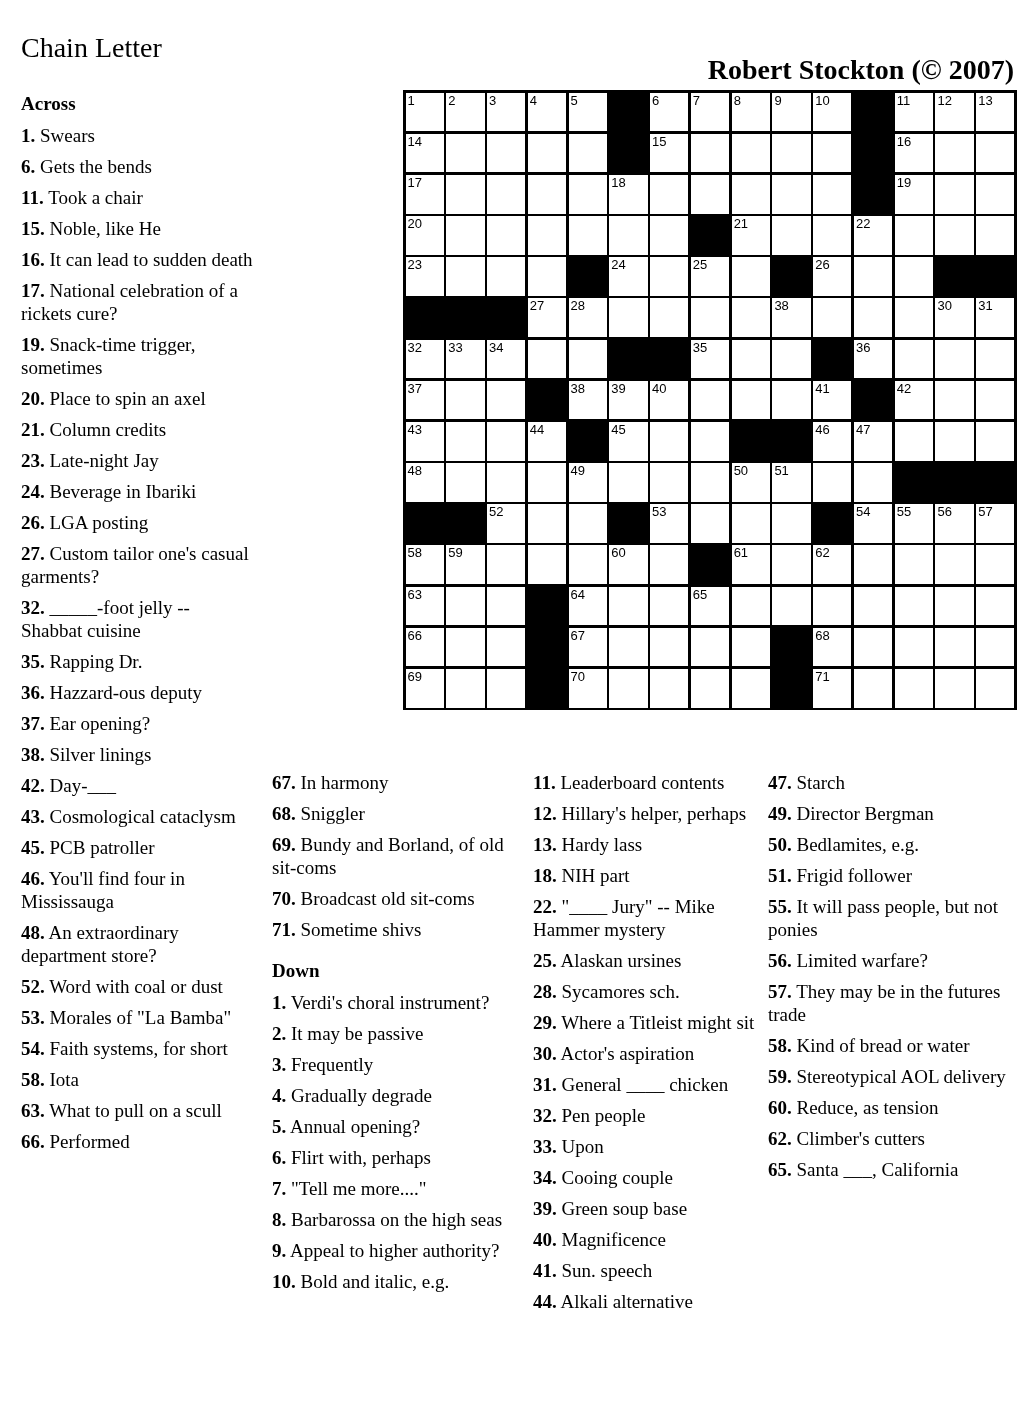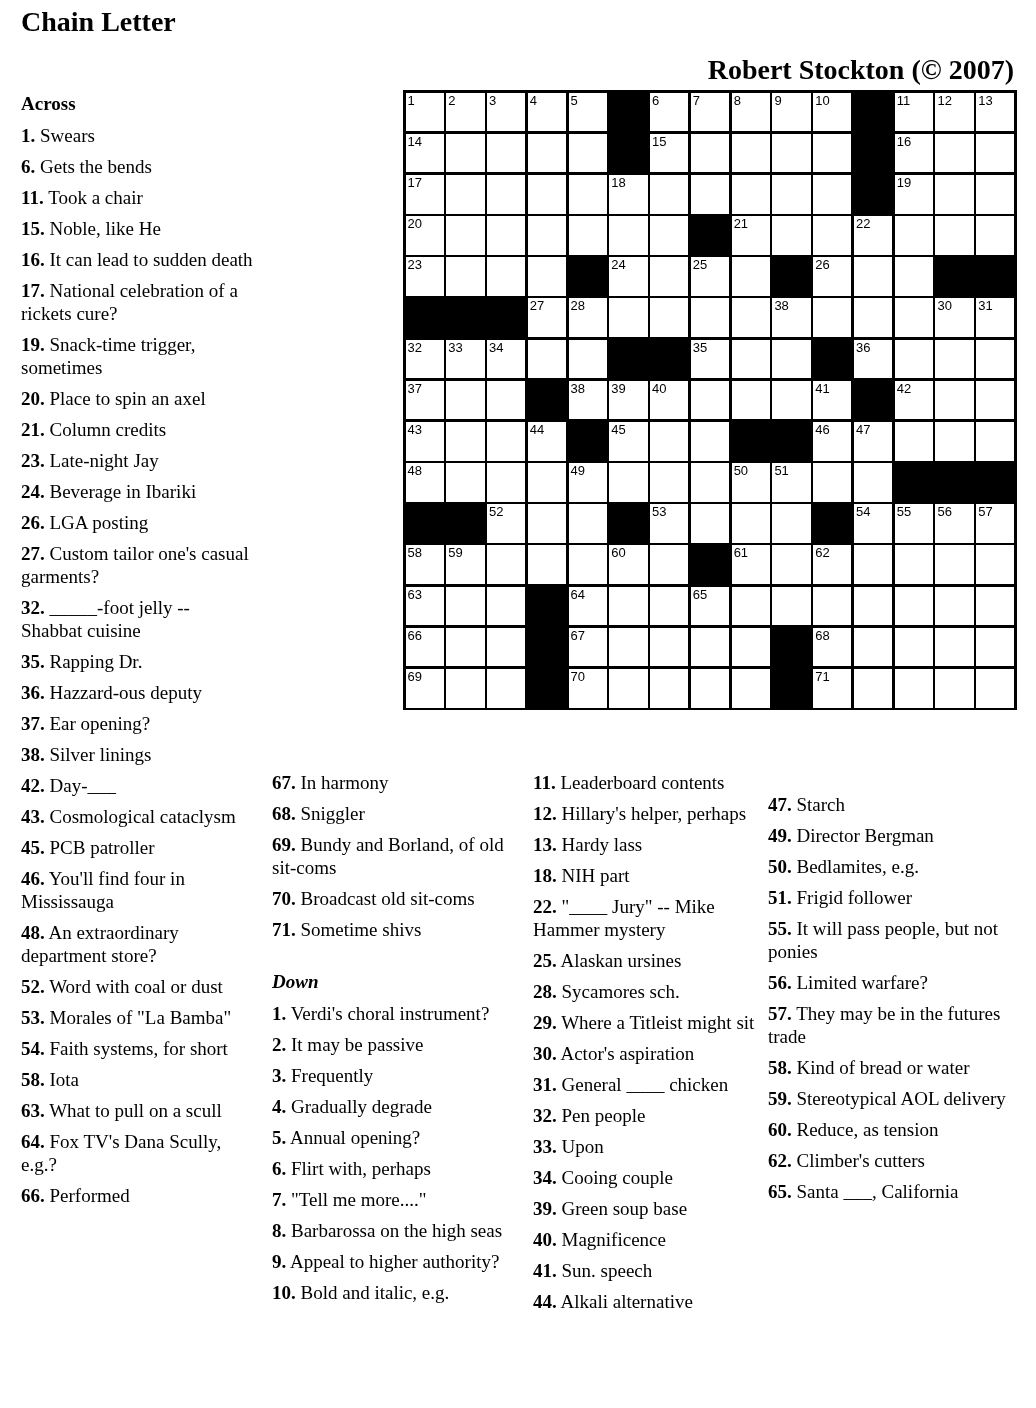--- a/index.html
+++ b/index.html
@@ -1,22 +1,22 @@
 <!DOCTYPE html>
 <html><head>
 <meta charset="utf-8">
 <style>
   html, body { margin:0; padding:0; }
   body {
     width:1036px; height:1408px; background:#ffffff; color:#000000;
     font-family:"Liberation Serif", serif; position:relative; overflow:hidden;
   }
   .page-title {
-    position:absolute; left:21px; top:6px;
-    font-size:28px; font-weight:bold; white-space:nowrap;
+    position:absolute; left:21px; top:32px;
+    font-size:28px; font-weight:normal; white-space:nowrap;
   }
   .page-author {
     position:absolute; right:22px; top:22px;
     font-size:28px; font-weight:bold; white-space:nowrap;margin-top:32px;
   }
   #grid {
     position:absolute; left:403px; top:90px; width:614px; height:620px;
     background:#000000; display:grid;
     grid-template-columns:repeat(15,1fr); grid-template-rows:repeat(15,1fr);
     gap:2.5px; padding:2.5px; box-sizing:border-box;
@@ -25,25 +25,25 @@
   .cell.black { background:#000000; }
   .cell .num {
     position:absolute; top:0px; left:2px;
     font-family:"Liberation Sans", sans-serif;
     font-size:13px; line-height:15px; color:#000;
   }
   .cluecol { position:absolute; font-size:19px; line-height:23px; }
   #col1 { left:21px;  top:92px;  width:232px; }
   #col2 { left:272px; top:771px; width:236px; }
   #col3 { left:533px; top:771px; width:236px; }
-  #col4 { left:768px; top:771px; width:250px;margin-top:22px; }
+  #col4 { left:768px; top:771px; width:250px; }
   .clue { margin:0 0 8px 0; }
   .cnum { font-weight:bold; }
   .chead { font-weight:bold; margin-bottom:9px; }
-  .chead.down { margin-top:29px;font-style:italic; }
+  .chead.down { margin-top:18px; }
 </style>
 </head>
 <body>
 
 <div class="page-title">Chain Letter</div>
 <div class="page-author">Robert Stockton (© 2007)</div>
 
 <div id="grid">
     <div class="cell white">
       <span class="num">1</span>
@@ -437,21 +437,20 @@
     <div class="clue"><span class="cnum">42.</span> <span class="ctext">Day-___</span></div>
     <div class="clue"><span class="cnum">43.</span> <span class="ctext">Cosmological cataclysm</span></div>
     <div class="clue"><span class="cnum">45.</span> <span class="ctext">PCB patroller</span></div>
     <div class="clue"><span class="cnum">46.</span> <span class="ctext">You'll find four in Mississauga</span></div>
     <div class="clue"><span class="cnum">48.</span> <span class="ctext">An extraordinary department store?</span></div>
     <div class="clue"><span class="cnum">52.</span> <span class="ctext">Word with coal or dust</span></div>
     <div class="clue"><span class="cnum">53.</span> <span class="ctext">Morales of "La Bamba"</span></div>
     <div class="clue"><span class="cnum">54.</span> <span class="ctext">Faith systems, for short</span></div>
     <div class="clue"><span class="cnum">58.</span> <span class="ctext">Iota</span></div>
     <div class="clue"><span class="cnum">63.</span> <span class="ctext">What to pull on a scull</span></div>
-    <div class="clue"><span class="cnum">64.</span> <span class="ctext">Fox TV's Dana Scully, e.g.?</span></div>
     <div class="clue"><span class="cnum">66.</span> <span class="ctext">Performed</span></div>
   </div>
 <div id="col2" class="cluecol">
     <div class="clue"><span class="cnum">67.</span> <span class="ctext">In harmony</span></div>
     <div class="clue"><span class="cnum">68.</span> <span class="ctext">Sniggler</span></div>
     <div class="clue"><span class="cnum">69.</span> <span class="ctext">Bundy and Borland, of old sit-coms</span></div>
     <div class="clue"><span class="cnum">70.</span> <span class="ctext">Broadcast old sit-coms</span></div>
     <div class="clue"><span class="cnum">71.</span> <span class="ctext">Sometime shivs</span></div>
     <div class="chead down">Down</div>
     <div class="clue"><span class="cnum">1.</span> <span class="ctext">Verdi's choral instrument?</span></div>

